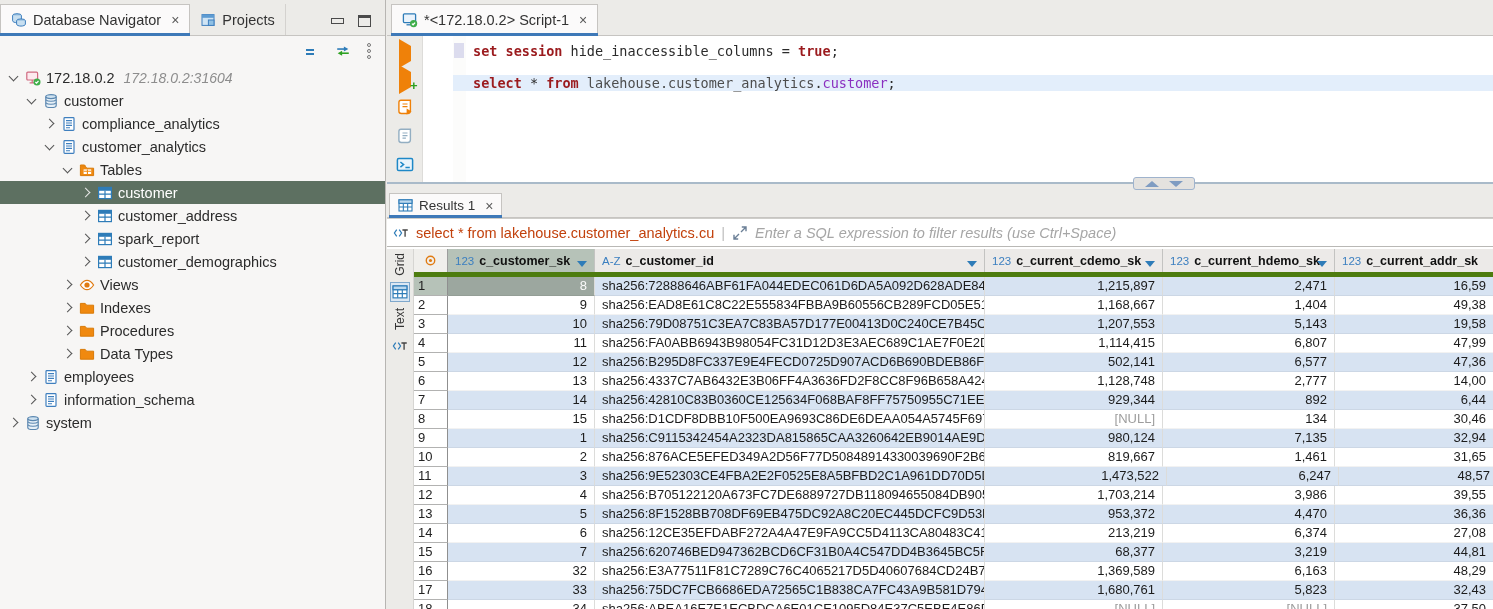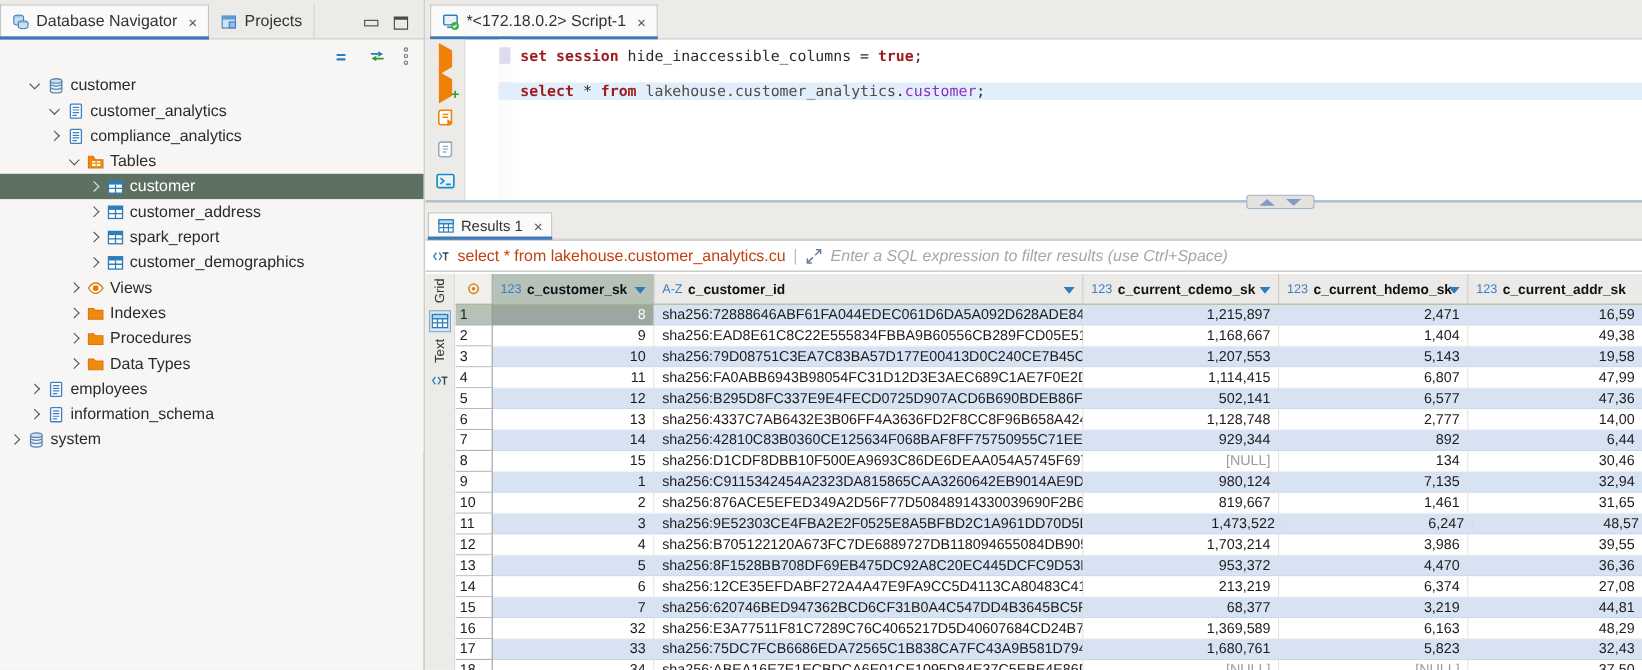--- a/index.html
+++ b/index.html
@@ -79,21 +79,21 @@
   .filter-input::placeholder { color:#a6a6a6; font-style:italic; }
 
   .grid-zone { position:absolute; left:0; top:57px; right:0; bottom:0; }
   .grid-rail { position:absolute; left:0; top:0; bottom:0; width:27px; background:#ecebe8; border-right:1px solid #d6d5d2;
                display:flex; flex-direction:column; align-items:center; padding-top:4px; gap:6px; }
   .rail-label { writing-mode:vertical-rl; transform:rotate(180deg); font-size:12px; color:#333; }
   .rail-icon { width:20px; height:20px; display:flex; align-items:center; justify-content:center; }
   .rail-icon.sel { background:#dbe7f3; border:1px solid #7fa8cc; }
 
   .grid-table { position:absolute; left:27px; top:0; right:0; bottom:0; overflow:hidden; background:#fff; }
-  .g-header { display:flex; height:28px; border-bottom:1px solid #4d7c0f; background:#eceae8; }
+  .g-header { display:flex; height:28px; border-bottom:5px solid #4d7c0f; background:#eceae8; }
   .g-hcell { position:relative; display:flex; align-items:center; gap:5px; padding:0 18px 0 7px; border-right:1px solid #c3c3c1;
              background:#eceae8; font-size:13px; color:#111; overflow:hidden; white-space:nowrap; }
   .g-hcell.selcol { background:#b6c2b8; }
   .g-hcell .ctype { color:#3b7fc0; font-size:11.5px; flex:none; }
   .g-hcell .cname { font-weight:bold; font-size:12.5px; }
   .g-harrow { position:absolute; right:7px; top:12px; width:0; height:0; border-top:6px solid #2e7cb8; border-left:5.5px solid transparent; border-right:5.5px solid transparent; }
   .g-corner { width:34px; flex:none; display:flex; align-items:center; justify-content:center; background:#f0efec; border-right:1px solid #9d9d9d; }
 
   .g-row { display:flex; height:19px; background:#fff; }
   .g-row.alt .g-cell { background:#d7e3f2; }
@@ -157,50 +157,63 @@
         </span>
       <span class="kebab">
           <i></i>
           <i></i>
           <i></i>
         </span>
     </div>
 
 
     <div class="tree" id="nav-tree">
+        <div class="tree-row" style="padding-left: 10px;">
+          <span class="chev open"></span>
+          <span class="icon t-icon">
+            <svg viewBox="0 0 16 16" fill="none">
+              <rect x="1.8" y="2.2" width="10.8" height="7.8" rx="1" fill="#fde9ee" stroke="#d06a80" stroke-width="1.2"></rect>
+              <path d="M4.6 12.8h5.2M7.2 10v2.8" stroke="#d06a80" stroke-width="1.2"></path>
+              <circle cx="12" cy="12" r="3.5" fill="#3fae49"></circle>
+              <path d="M10.4 12l1.1 1.1 2-2.1" stroke="#fff" stroke-width="1.2"></path>
+            </svg>
+          </span>
+          <span>172.18.0.2</span>
+          <span class="detail">172.18.0.2:31604</span>
+        </div>
         <div class="tree-row" style="padding-left: 28px;">
           <span class="chev open"></span>
           <span class="icon t-icon">
             <svg viewBox="0 0 16 16" fill="none">
               <path d="M2.8 3.6v8.8c0 1.2 2.3 2.1 5.2 2.1s5.2-.9 5.2-2.1V3.6" fill="#e8f1f8" stroke="#5b87b0" stroke-width="1.2"></path>
               <ellipse cx="8" cy="3.6" rx="5.2" ry="2" fill="#cfe2f0" stroke="#5b87b0" stroke-width="1.2"></ellipse>
               <path d="M2.8 6.8c1 .9 2.9 1.5 5.2 1.5s4.2-.6 5.2-1.5M2.8 9.8c1 .9 2.9 1.5 5.2 1.5s4.2-.6 5.2-1.5" stroke="#5b87b0" stroke-width="1.1"></path>
             </svg>
           </span>
           <span>customer</span>
         </div>
         <div class="tree-row" style="padding-left: 46px;">
-          <span class="chev open"></span>
+          <span class="chev"></span>
           <span class="icon t-icon">
             <svg viewBox="0 0 16 16" fill="none">
               <rect x="3" y="1.6" width="10" height="12.8" rx="0.8" fill="#fff" stroke="#3f7fbe" stroke-width="1.2"></rect>
               <path d="M5 4.6h6M5 7h6M5 9.4h6M5 11.8h4" stroke="#3f7fbe" stroke-width="1.1"></path>
             </svg>
           </span>
-          <span>customer_analytics</span>
+          <span>compliance_analytics</span>
         </div>
         <div class="tree-row" style="padding-left: 46px;">
-          <span class="chev"></span>
+          <span class="chev open"></span>
           <span class="icon t-icon">
             <svg viewBox="0 0 16 16" fill="none">
               <rect x="3" y="1.6" width="10" height="12.8" rx="0.8" fill="#fff" stroke="#3f7fbe" stroke-width="1.2"></rect>
               <path d="M5 4.6h6M5 7h6M5 9.4h6M5 11.8h4" stroke="#3f7fbe" stroke-width="1.1"></path>
             </svg>
           </span>
-          <span>compliance_analytics</span>
+          <span>customer_analytics</span>
         </div>
         <div class="tree-row" style="padding-left: 64px;">
           <span class="chev open"></span>
           <span class="icon t-icon">
             <svg viewBox="0 0 16 16">
               <path d="M1.4 4.4h5l1.4 1.8h6.8v7.4H1.4z" fill="#f0890f" stroke="#d97a08"></path>
               <path d="M1.4 4.4V3h4.2l1 1.4" fill="#f0890f" stroke="#d97a08"></path>
               <rect x="4.6" y="7.4" width="7.6" height="4.6" fill="#fff"></rect>
               <path d="M4.6 9.2h7.6M8.4 7.4v4.6" stroke="#f0890f" stroke-width="1.1"></path>
             </svg>

